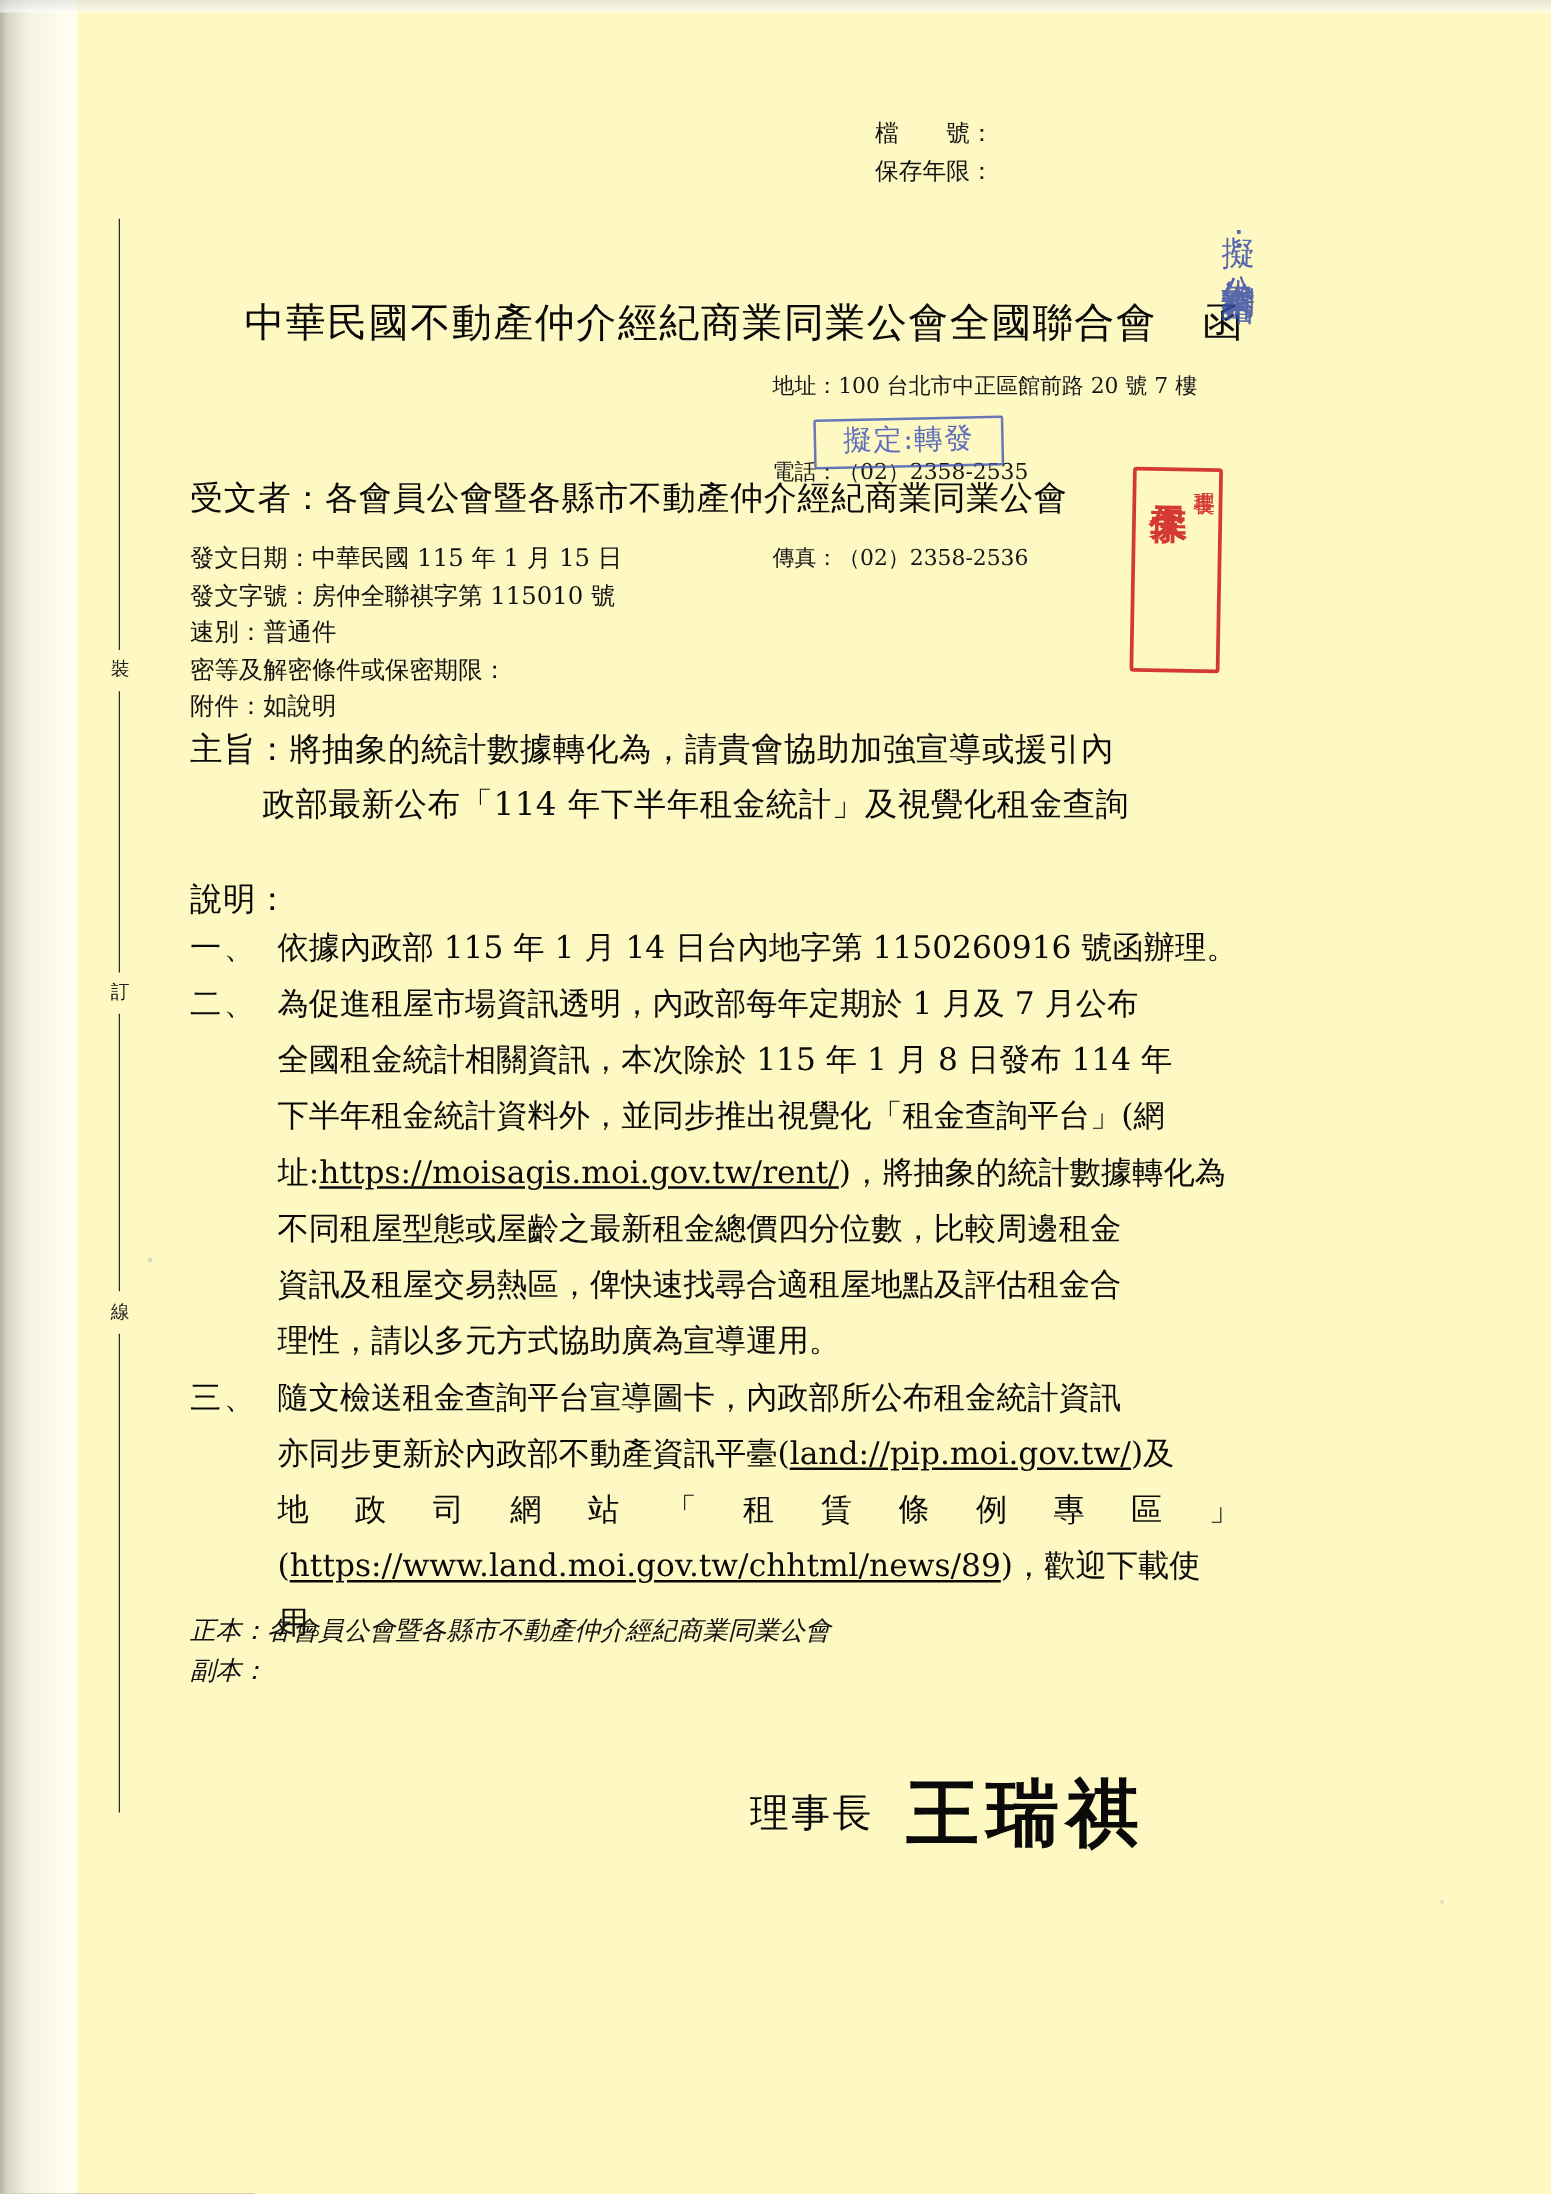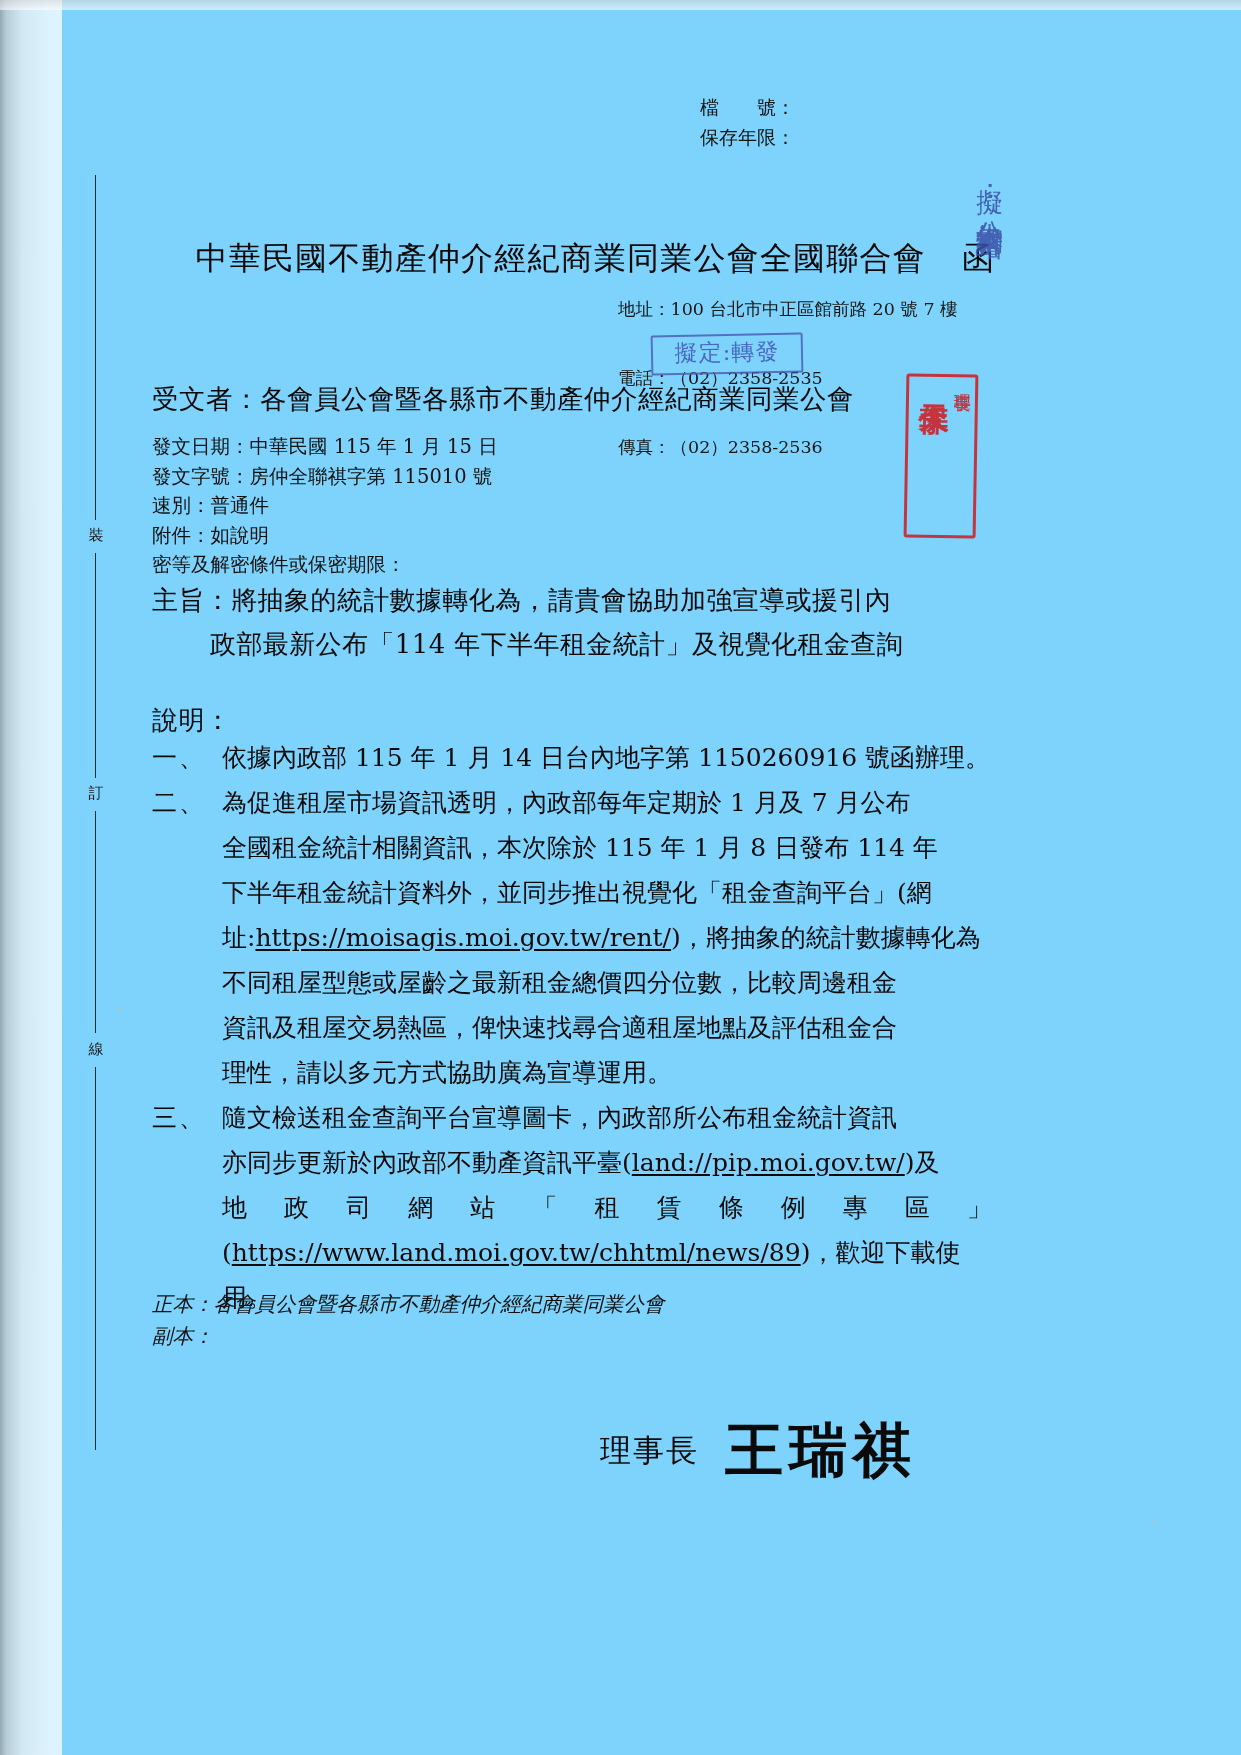--- a/index.html
+++ b/index.html
@@ -6,21 +6,21 @@
   html, body {
     margin: 0;
     padding: 0;
     background: #8a8a8a;
   }
   .page {
     position: relative;
     width: 1241px;
     height: 1755px;
     margin: 0 auto;
-    background: #7dd3fc;
+    background: #fef9c3;
     overflow: hidden;
     font-family: "DejaVu Serif", "Liberation Serif", serif;
     color: #0d0d0d;
     -webkit-font-smoothing: antialiased;
   }
 
   
   .scan-edge-left {
     position: absolute;
     left: 0; top: 0;
@@ -336,22 +336,22 @@
   </div>
 
   <div class="note-vertical">擬：公告於本會網站</div>
 
   <div class="recipient">受文者：各會員公會暨各縣市不動產仲介經紀商業同業公會</div>
 
   <div class="meta-block">
     <div class="meta-row">發文日期：中華民國 115 年 1 月 15 日</div>
     <div class="meta-row">發文字號：房仲全聯祺字第 115010 號</div>
     <div class="meta-row">速別：普通件</div>
+    <div class="meta-row">密等及解密條件或保密期限：</div>
     <div class="meta-row">附件：如說明</div>
-    <div class="meta-row">密等及解密條件或保密期限：</div>
   </div>
 
   <div class="subject">
     <span class="s-label">主旨：</span><span>將抽象的統計數據轉化為，請貴會協助加強宣導或援引內</span>
     <span class="s-cont">政部最新公布「114 年下半年租金統計」及視覺化租金查詢</span>
   </div>
 
   <div class="explain-label">說明：</div>
 
   <div class="explain-list">

